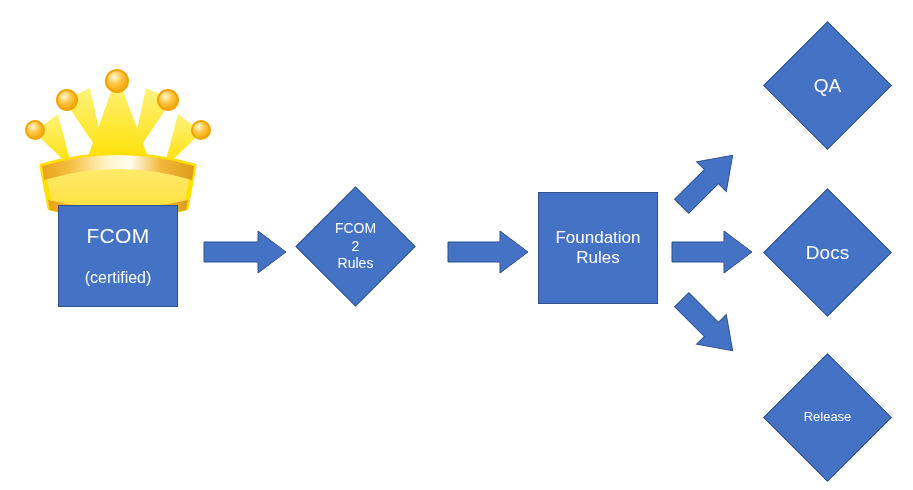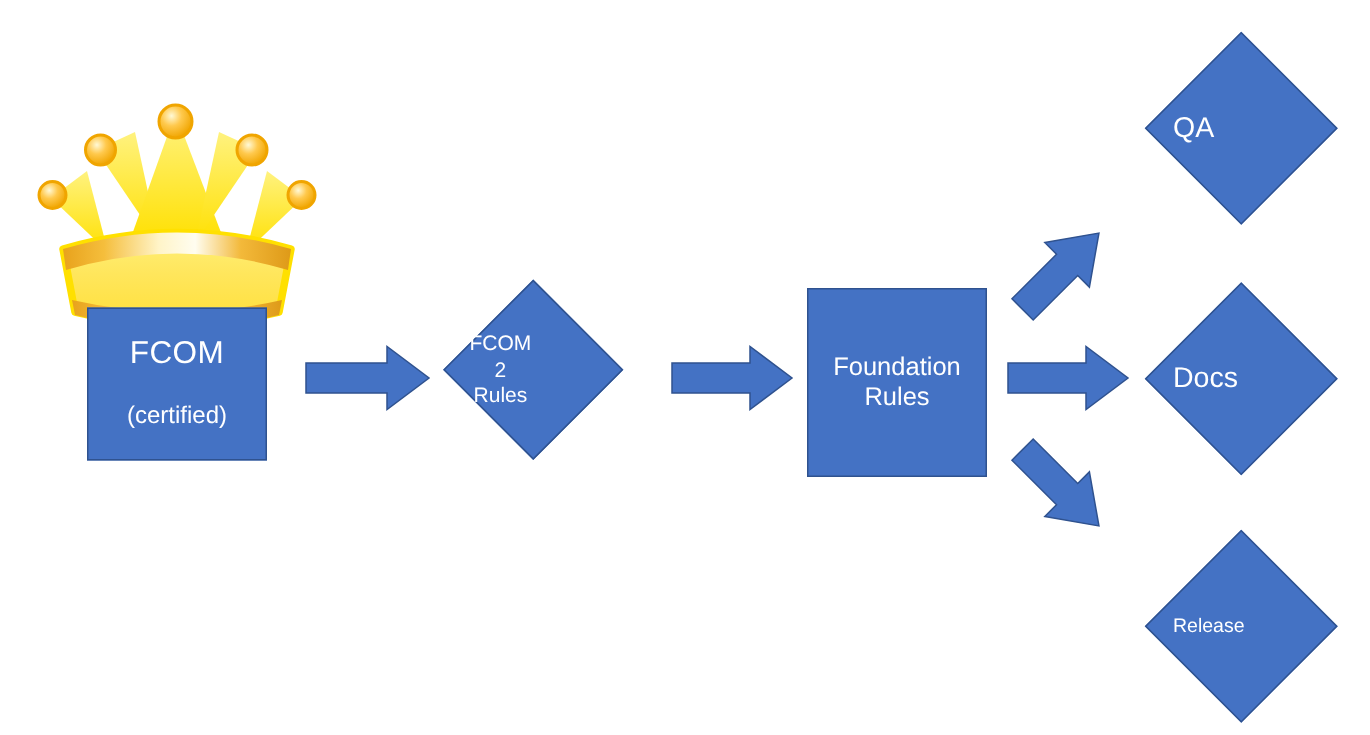--- a/index.html
+++ b/index.html
@@ -29,21 +29,21 @@
     align-items: center;
     justify-content: center;
     flex-direction: column;
     color: #ffffff;
     text-align: center;
     line-height: 1.18;
   }
   .node-diamond {
     position: absolute;
     display: flex;
-    align-items: flex-start;
+    align-items: center;
     justify-content: center;
     flex-direction: column;
     color: #ffffff;
     text-align: center;
     line-height: 1.25;
   }
   .node-diamond .dia-shape {
     position: absolute;
     left: 0; top: 0;
     width: 100%;
@@ -163,21 +163,21 @@
       <div>Rules</div>
     </div>
   </div>
 
   <div class="arrow" style="left:444px; top:228px; width:92px; height:48px;">
     <svg width="92" height="48" viewBox="0 0 92 48">
       <polygon class="ashape" points="4,14 56,14 56,3 84,24 56,45 56,34 4,34"></polygon>
     </svg>
   </div>
 
-  <div class="node-box" style="left:538px; top:192px; width:120px; height:126px;">
+  <div class="node-box" style="left:538px; top:192px; width:120px; height:112px;">
     <div class="t-box-med">Foundation</div>
     <div class="t-box-med">Rules</div>
   </div>
 
   <div class="arrow" style="left:668px; top:138px; width:84px; height:80px;">
     <svg width="84" height="80" viewBox="0 0 84 80">
       <g transform="rotate(-45 42 40)">
         <polygon class="ashape" points="2,30 44,30 44,19 74,40 44,61 44,50 2,50"></polygon>
       </g>
     </svg>

